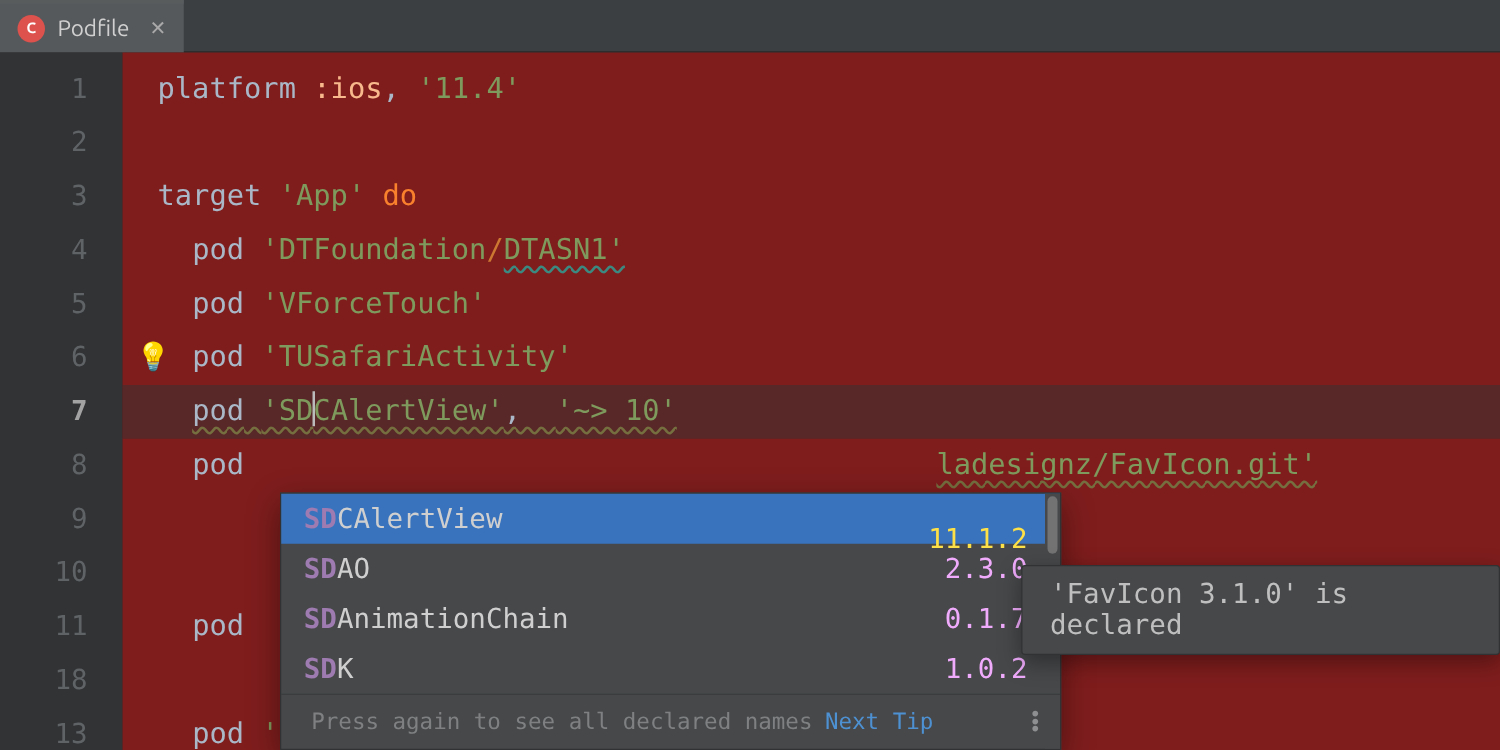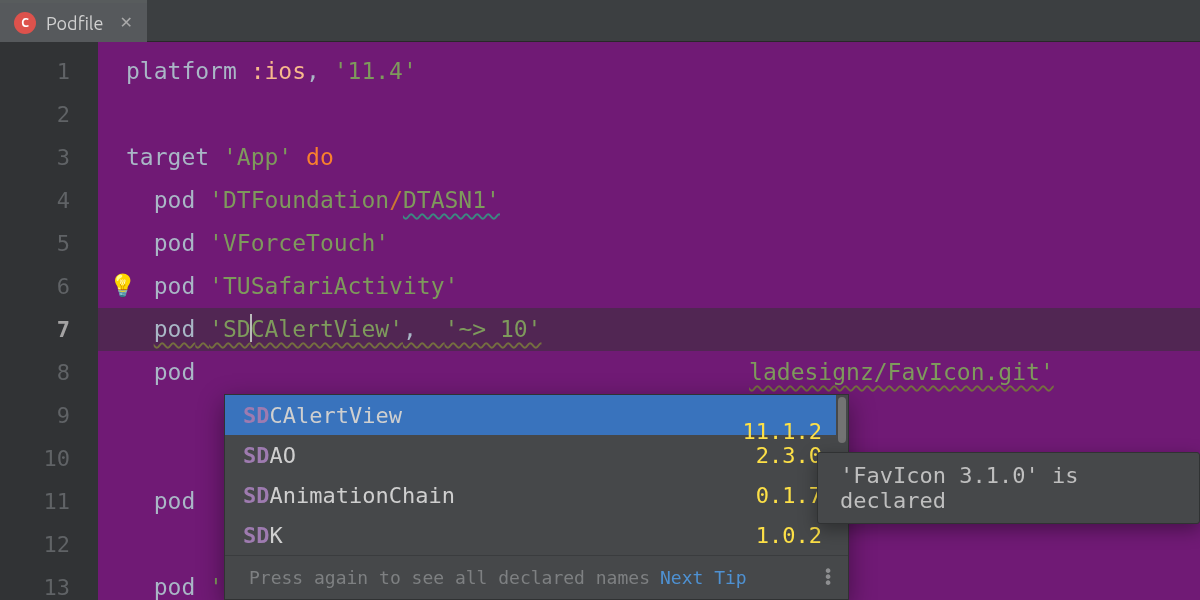--- a/index.html
+++ b/index.html
@@ -6,36 +6,36 @@
   html, body { margin: 0; padding: 0; width: 1200px; height: 600px; overflow: hidden; background: #2b2b2b; font-family: ui-monospace, SFMono-Regular, Menlo, Monaco, Consolas, monospace; }
   .tab-bar { height: 42px; background: #3c3f41; display: flex; align-items: stretch; border-bottom: 1px solid #282828; position: relative; }
   .tab { display: flex; align-items: center; gap: 10px; padding: 0 14px; height: 42px; background: #56595c; color: #d0d0d0; font-family: -apple-system, "Segoe UI", Ubuntu, sans-serif; font-size: 18px; border-top: 3px solid #585c5d; }
   .tab-icon { width: 22px; height: 22px; border-radius: 50%; background: #dd524c; color: #fff; display: flex; align-items: center; justify-content: center; font-weight: 700; font-size: 12px; font-family: -apple-system, "Segoe UI", Ubuntu, sans-serif; }
   .tab-close { color: #a9a9a9; font-size: 16px; margin-left: 6px; cursor: pointer; }
   .editor { position: relative; display: flex; height: 558px; width: 1200px; }
   .gutter { width: 98px; background: #313335; padding-top: 8px; }
   .gnum { height: 43px; line-height: 43px; color: #606366; font-size: 22px; text-align: right; padding-right: 28px; }
   .gnum.current { color: #a4a3a3; font-weight: 700; }
   .bulb { position: absolute; left: 109px; top: 231px; font-size: 22px; color: #f0a732; z-index: 3; }
-  .code { flex: 1; position: relative; background: #701a75; padding-top: 8px; }
+  .code { flex: 1; position: relative; background: #7f1d1d; padding-top: 8px; }
   .line { height: 43px; line-height: 43px; color: #a9b7c6; font-size: 23px; white-space: pre; padding-left: 28px; }
   .line.current { background: rgba(50,50,50,0.5); }
   .c-plat { color: #a9b7c6; } 
   .c-sym { color: #f8b98c; } 
   .c-str { color: #7e9a5c; } 
   .c-kw  { color: #f9802d; } 
   .c-slash { color: #cc7832; }
   .squiggle-teal { text-decoration-line: underline; text-decoration-style: wavy; text-decoration-color: #3b8a81; text-decoration-thickness: 2px; text-underline-offset: 5px; }
   .squiggle-olive { text-decoration-line: underline; text-decoration-style: wavy; text-decoration-color: #756f3f; text-decoration-thickness: 2px; text-underline-offset: 5px; }
   .caret { display: inline-block; width: 2px; height: 28px; background: #bbbbbb; vertical-align: -5px; margin: 0 -1px; }
   .popup { position: absolute; left: 224px; top: 352px; width: 625px; background: #46484a; border: 1px solid #303233; box-shadow: 0 8px 24px rgba(0,0,0,0.4); z-index: 10; }
   .popup-item { display: flex; justify-content: space-between; align-items: center; height: 40px; padding: 0 26px 0 18px; color: #cfcfcf; font-size: 22px; }
   .popup-item.sel { background: #3973bd; }
   .hl { color: #9e7bb0; font-weight: 600; }
-  .popup-item .ver { color: #fde047; }
+  .popup-item .ver { color: #f0abfc; }
   .popup-item.sel .ver { color: #fde047; margin-top: 32px; }
   .popup-foot { height: 44px; display: flex; align-items: center; padding: 0 24px; border-top: 1px solid #3a3c3e; color: #7e8082; font-size: 18px; position: relative; }
   .popup-foot .link { color: #4e91d2; margin-left: 10px; cursor: pointer; }
   .popup-foot .dots { position: absolute; right: 14px; color: #8e8f91; font-size: 16px; letter-spacing: 1px; line-height:6px; }
   .popup-scrollbar { position: absolute; right: 0; top: 0; width: 12px; height: 100%; background: #46484a; }
   .popup-thumb { position: absolute; right: 2px; top: 2px; width: 8px; height: 46px; background: #737373; border-radius: 4px; }
   .tooltip { position: absolute; left: 817px; top: 410px; background: #46484a; color: #bfbfbf; font-size: 22px; padding: 10px 22px; border: 1px solid #303233; border-radius: 3px; box-shadow: 0 6px 18px rgba(0,0,0,0.35); z-index: 20; }
 </style>
 </head>
 <body>
@@ -54,21 +54,21 @@
       <div class="gnum">2</div>
       <div class="gnum">3</div>
       <div class="gnum">4</div>
       <div class="gnum">5</div>
       <div class="gnum">6</div>
       <div class="gnum current">7</div>
       <div class="gnum">8</div>
       <div class="gnum">9</div>
       <div class="gnum">10</div>
       <div class="gnum">11</div>
-      <div class="gnum">12</div>
+      <div class="gnum">18</div>
       <div class="gnum">13</div>
     </div>
 
   <span class="bulb">💡</span>
 
   <div class="code">
     <div class="line"><span class="c-plat">platform </span><span class="c-sym">:ios</span><span class="c-plat">, </span><span class="c-str">'11.4'</span></div>
     <div class="line"></div>
     <div class="line"><span class="c-plat">target </span><span class="c-str">'App'</span><span> </span><span class="c-kw">do</span></div>
     <div class="line">  <span class="c-plat">pod</span> <span class="c-str">'DTFoundation</span><span class="c-slash">/</span><span class="c-str squiggle-teal">DTASN1'</span></div>

